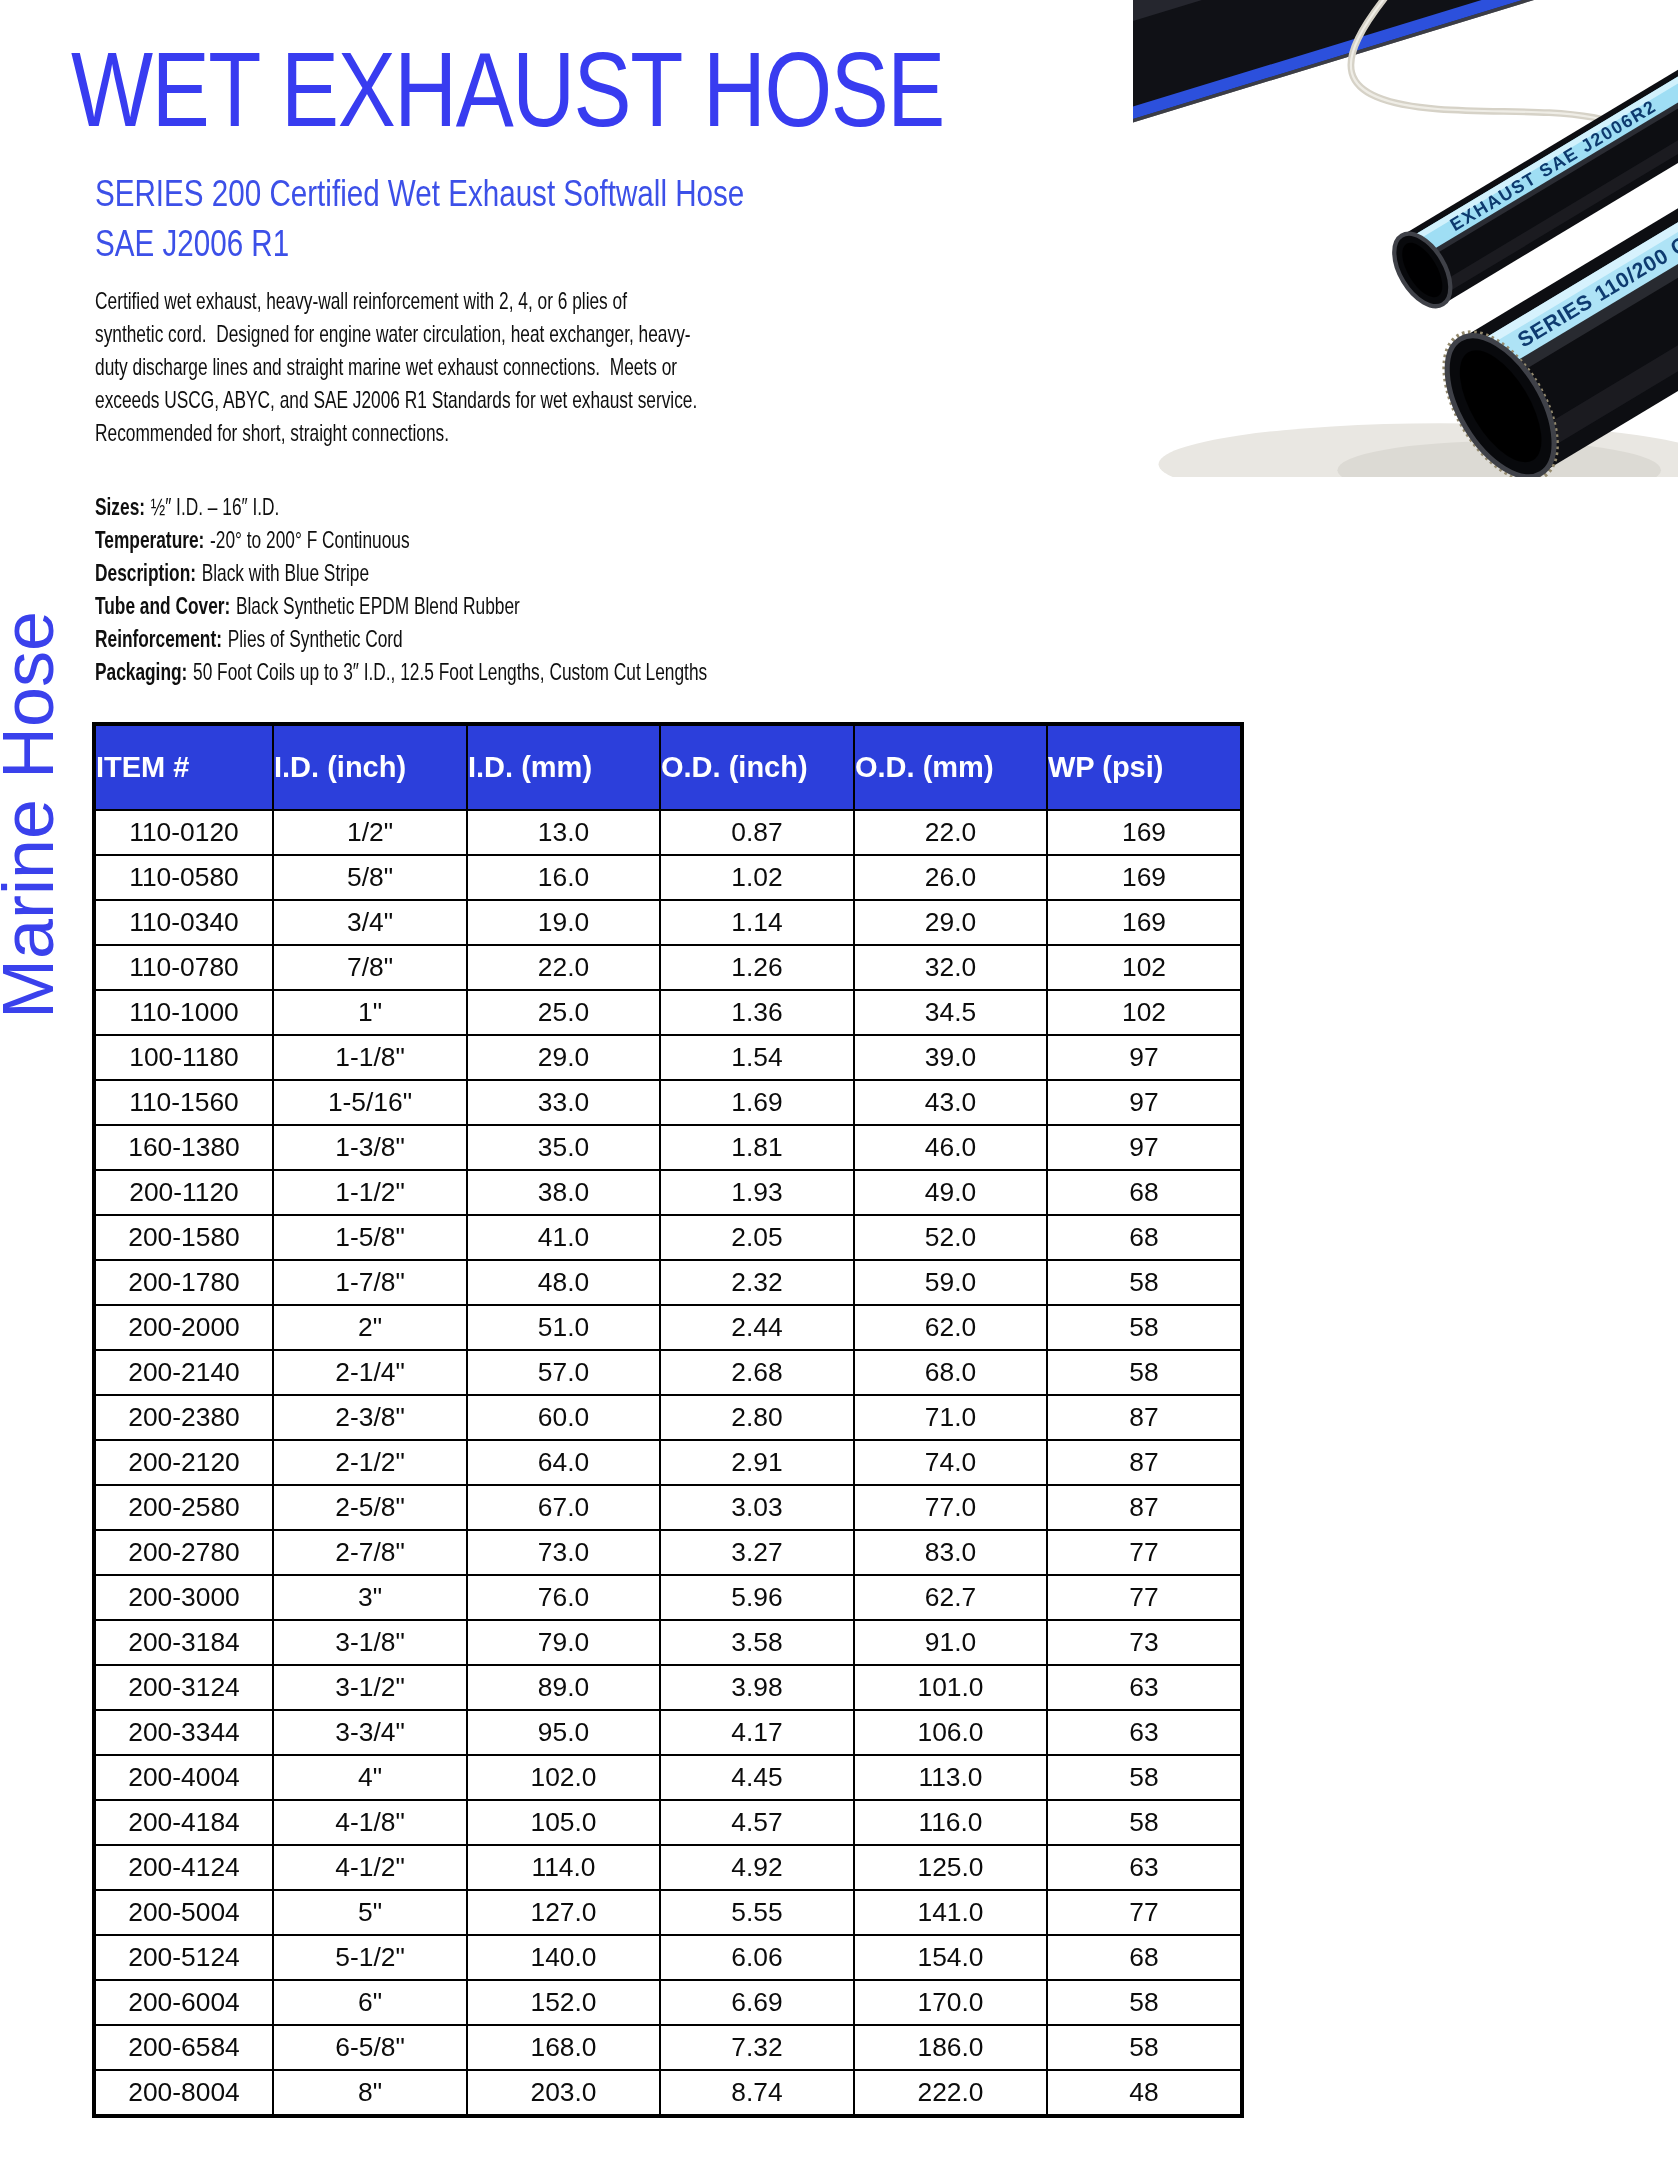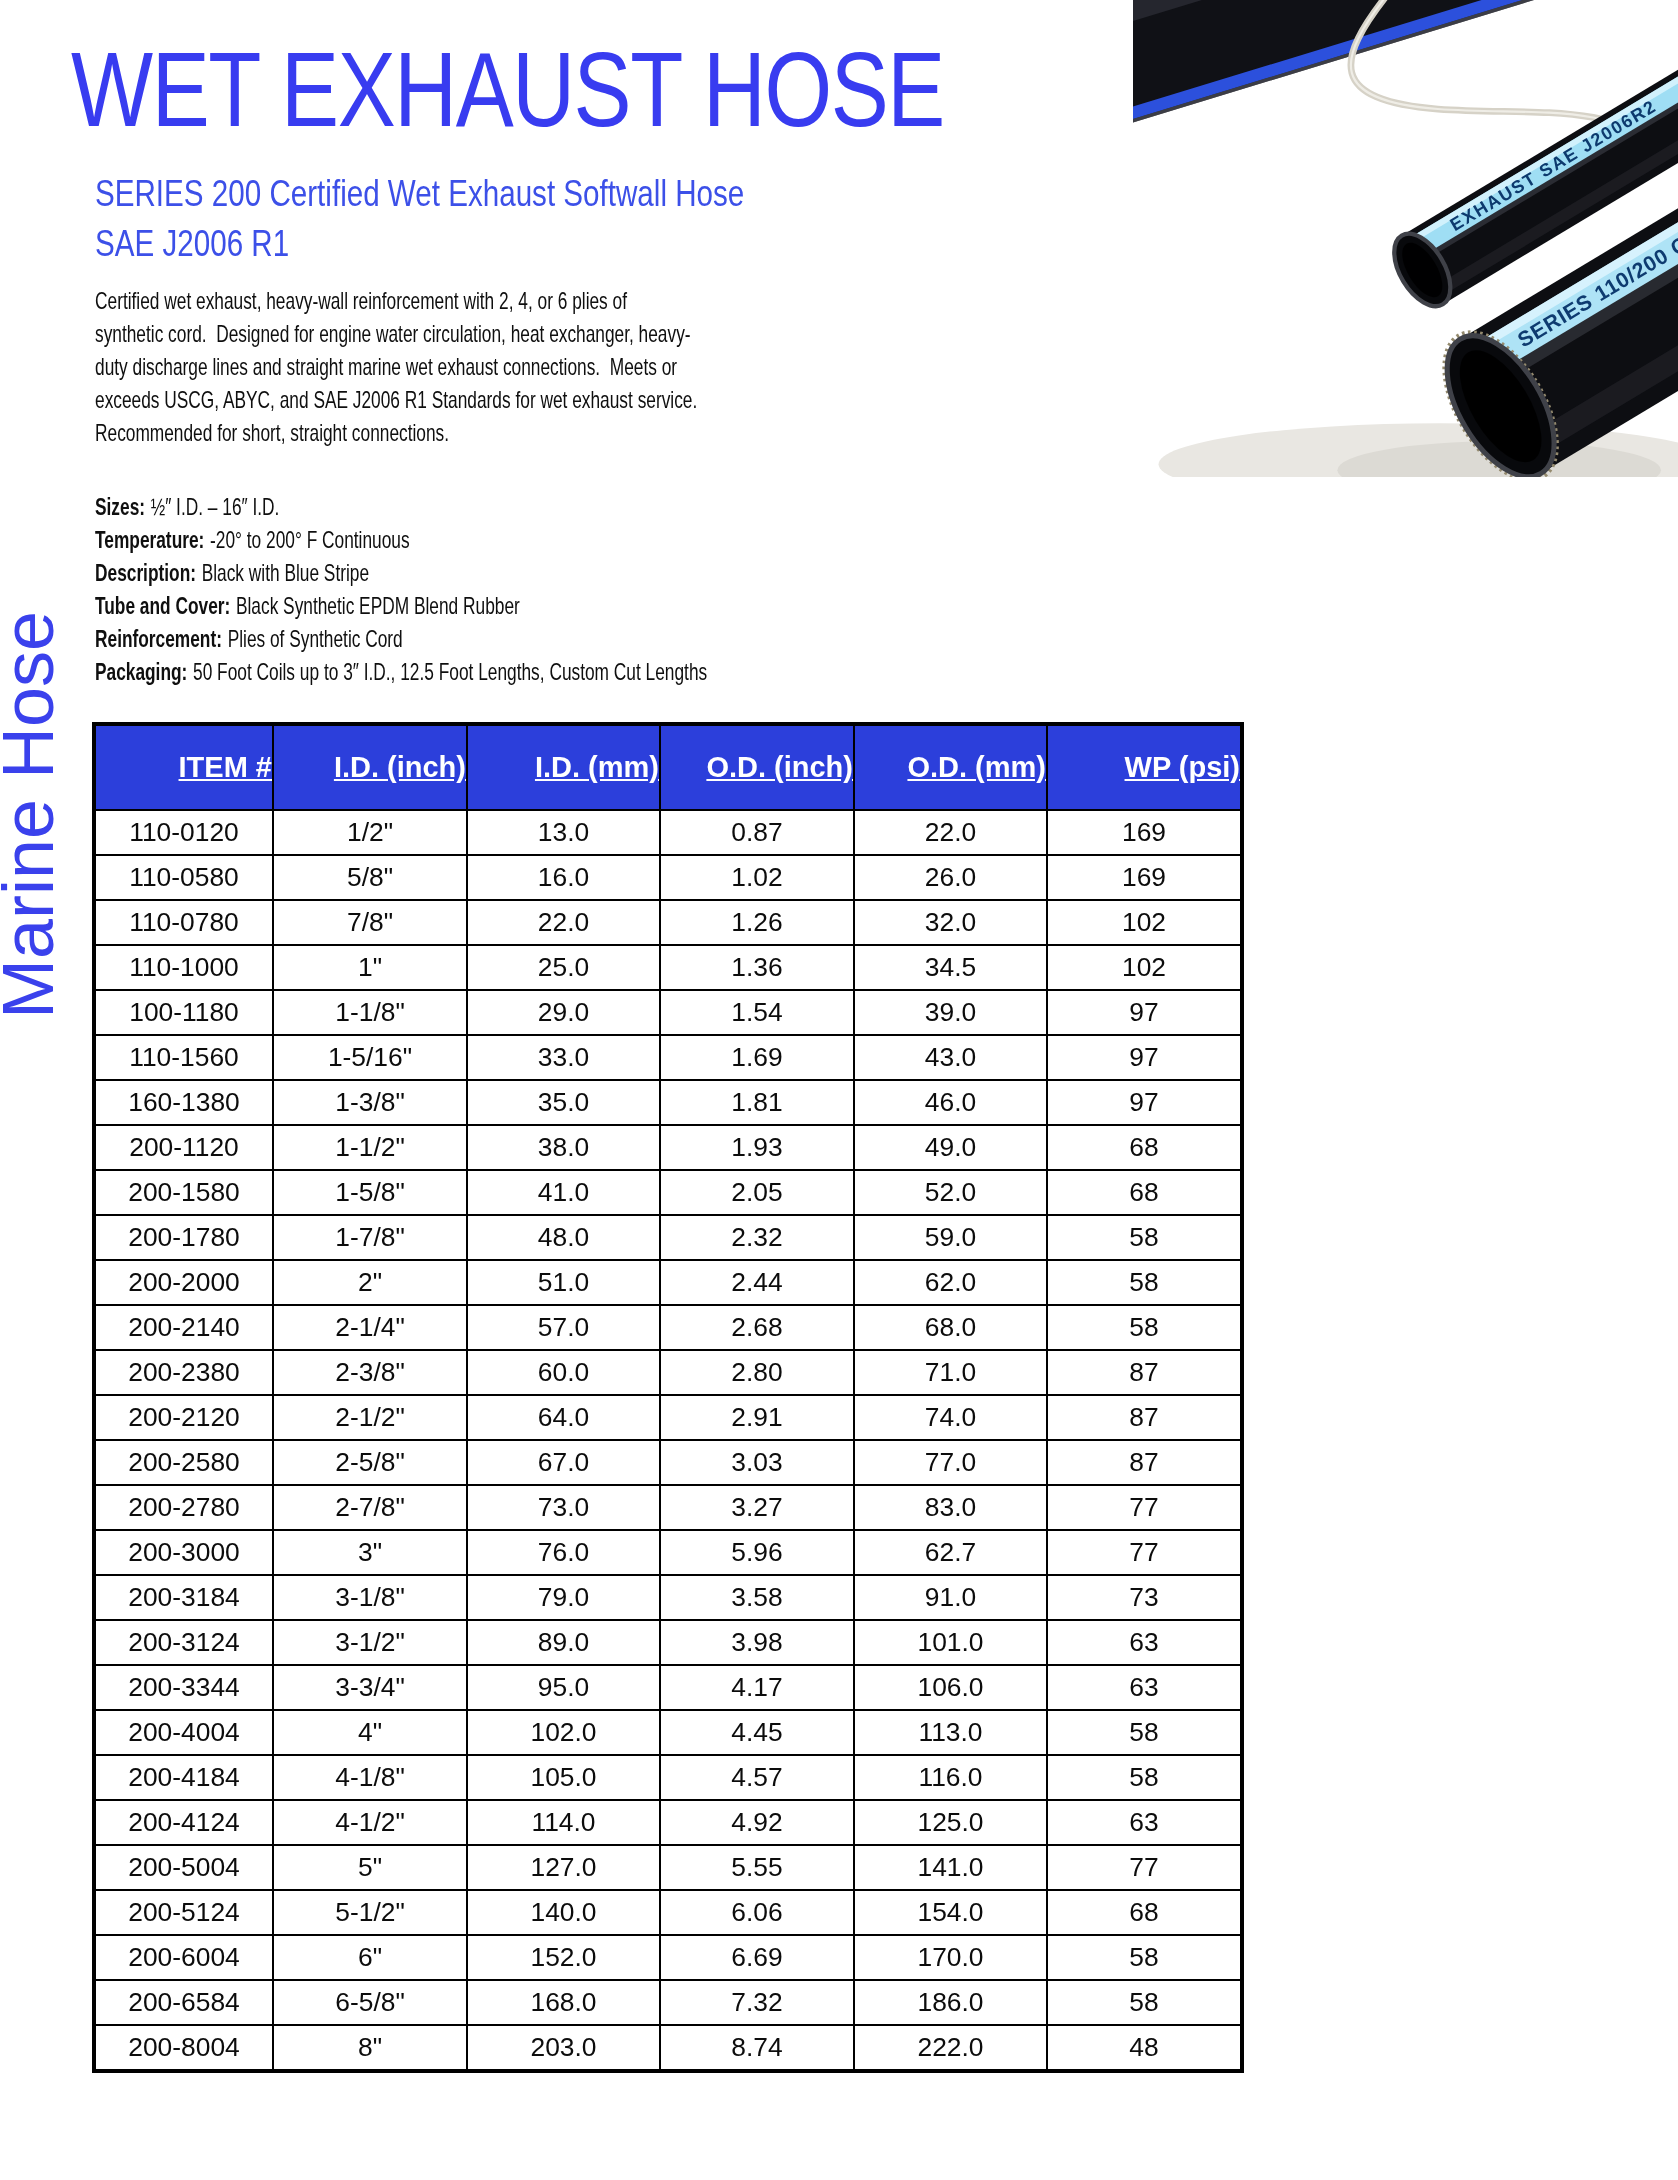--- a/index.html
+++ b/index.html
@@ -38,21 +38,21 @@
   }
   .photo{position:absolute;left:1133px;top:0;width:545px;height:477px;}
   .spec-table{
     position:absolute;left:92px;top:722px;width:1149px;
     border-collapse:collapse;table-layout:fixed;
     border:4.3px solid #000;
   }
   .spec-table th{
     background:#2c3fdb;color:#ffffff;
     font-size:29px;font-weight:bold;height:83px;
-    border:2.6px solid #000;text-align:right;padding:0;text-decoration:underline;
+    border:2.6px solid #000;text-align:left;padding:0;
   }
   .spec-table td{
     font-size:26.4px;color:#0c0c0c;height:43px;
     border:2.6px solid #000;text-align:center;padding:0;white-space:nowrap;
     background:#ffffff;
   }
 </style>
 </head>
 <body>
 
@@ -153,20 +153,28 @@
       </tr>
       <tr>
         <td>110-0580</td>
         <td>5/8"</td>
         <td>16.0</td>
         <td>1.02</td>
         <td>26.0</td>
         <td>169</td>
       </tr>
       <tr>
+        <td>110-0340</td>
+        <td>3/4"</td>
+        <td>19.0</td>
+        <td>1.14</td>
+        <td>29.0</td>
+        <td>169</td>
+      </tr>
+      <tr>
         <td>110-0780</td>
         <td>7/8"</td>
         <td>22.0</td>
         <td>1.26</td>
         <td>32.0</td>
         <td>102</td>
       </tr>
       <tr>
         <td>110-1000</td>
         <td>1"</td>

